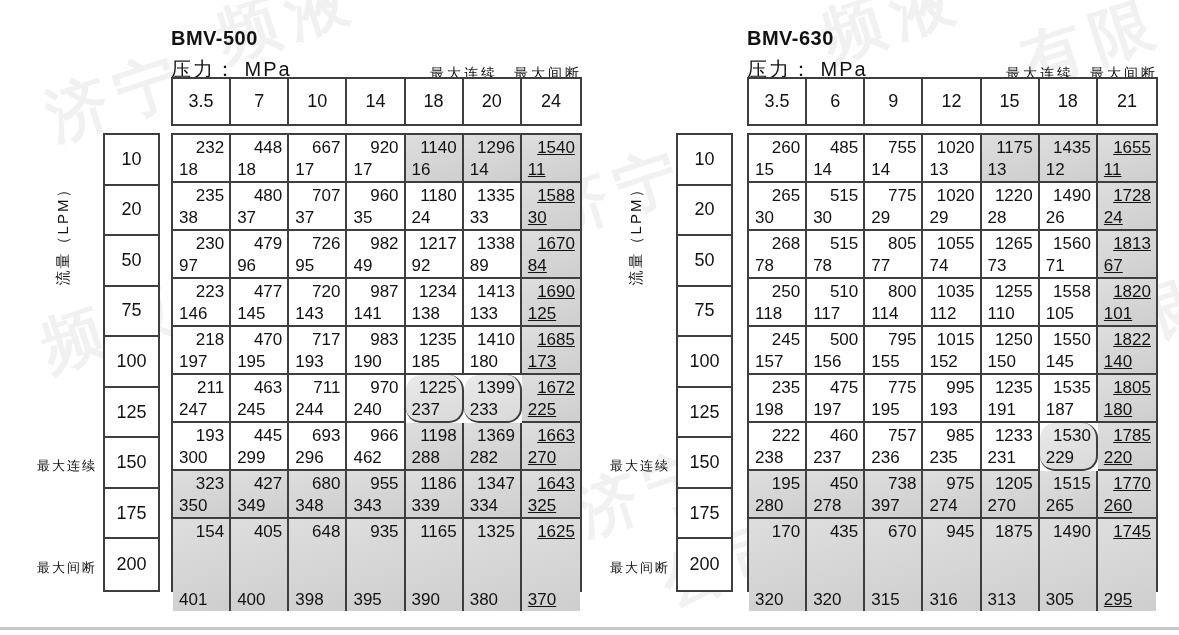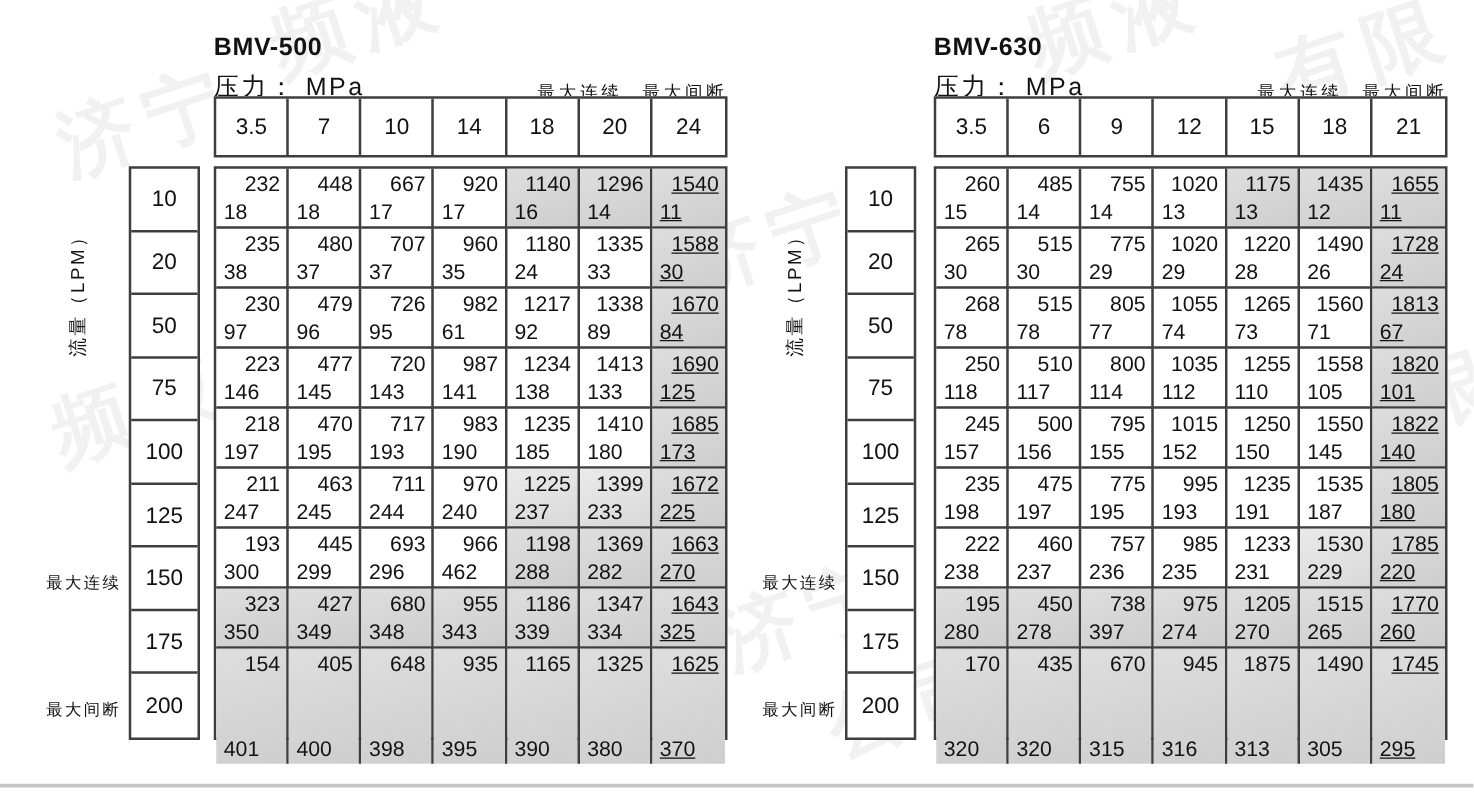--- a/index.html
+++ b/index.html
@@ -65,21 +65,21 @@
     box-sizing:border-box;
     display:flex;flex-direction:column;justify-content:flex-start;
     padding:2px 5px 0 6px;
     font-size:17px;line-height:22px;
   }
   .cell.lastcol{border-right:none;text-decoration:underline;}
   .cell.lastrow{border-bottom:none;gap:46px;}
   .cell .tv{text-align:right;}
   .cell .bv{text-align:left;}
   .cell.s1{background:linear-gradient(160deg,#dedede 0%,#cecece 100%);}
-  .cell.s2{background:linear-gradient(160deg,#eaeaea 0%,#d9d9d9 100%);}
+  .cell.s2{background:linear-gradient(160deg,#eaeaea 0%,#d9d9d9 100%);border-radius:15px;}
   .vlabel{
     position:absolute;top:233px;left:calc(var(--fx) - 40px);
     transform:translate(-50%,-50%) rotate(-90deg);
     font-size:15px;letter-spacing:2px;white-space:nowrap;
   }
   .side{
     position:absolute;width:92px;left:calc(var(--fx) - 98px);
     text-align:right;font-size:13px;letter-spacing:2px;white-space:nowrap;
   }
   .side-cont{top:457px;}
@@ -202,21 +202,21 @@
         <div class="cell">
           <span class="tv">479</span>
           <span class="bv">96</span>
         </div>
         <div class="cell">
           <span class="tv">726</span>
           <span class="bv">95</span>
         </div>
         <div class="cell">
           <span class="tv">982</span>
-          <span class="bv">61</span>
+          <span class="bv">49</span>
         </div>
         <div class="cell">
           <span class="tv">1217</span>
           <span class="bv">92</span>
         </div>
         <div class="cell">
           <span class="tv">1338</span>
           <span class="bv">89</span>
         </div>
         <div class="cell s1 lastcol">

